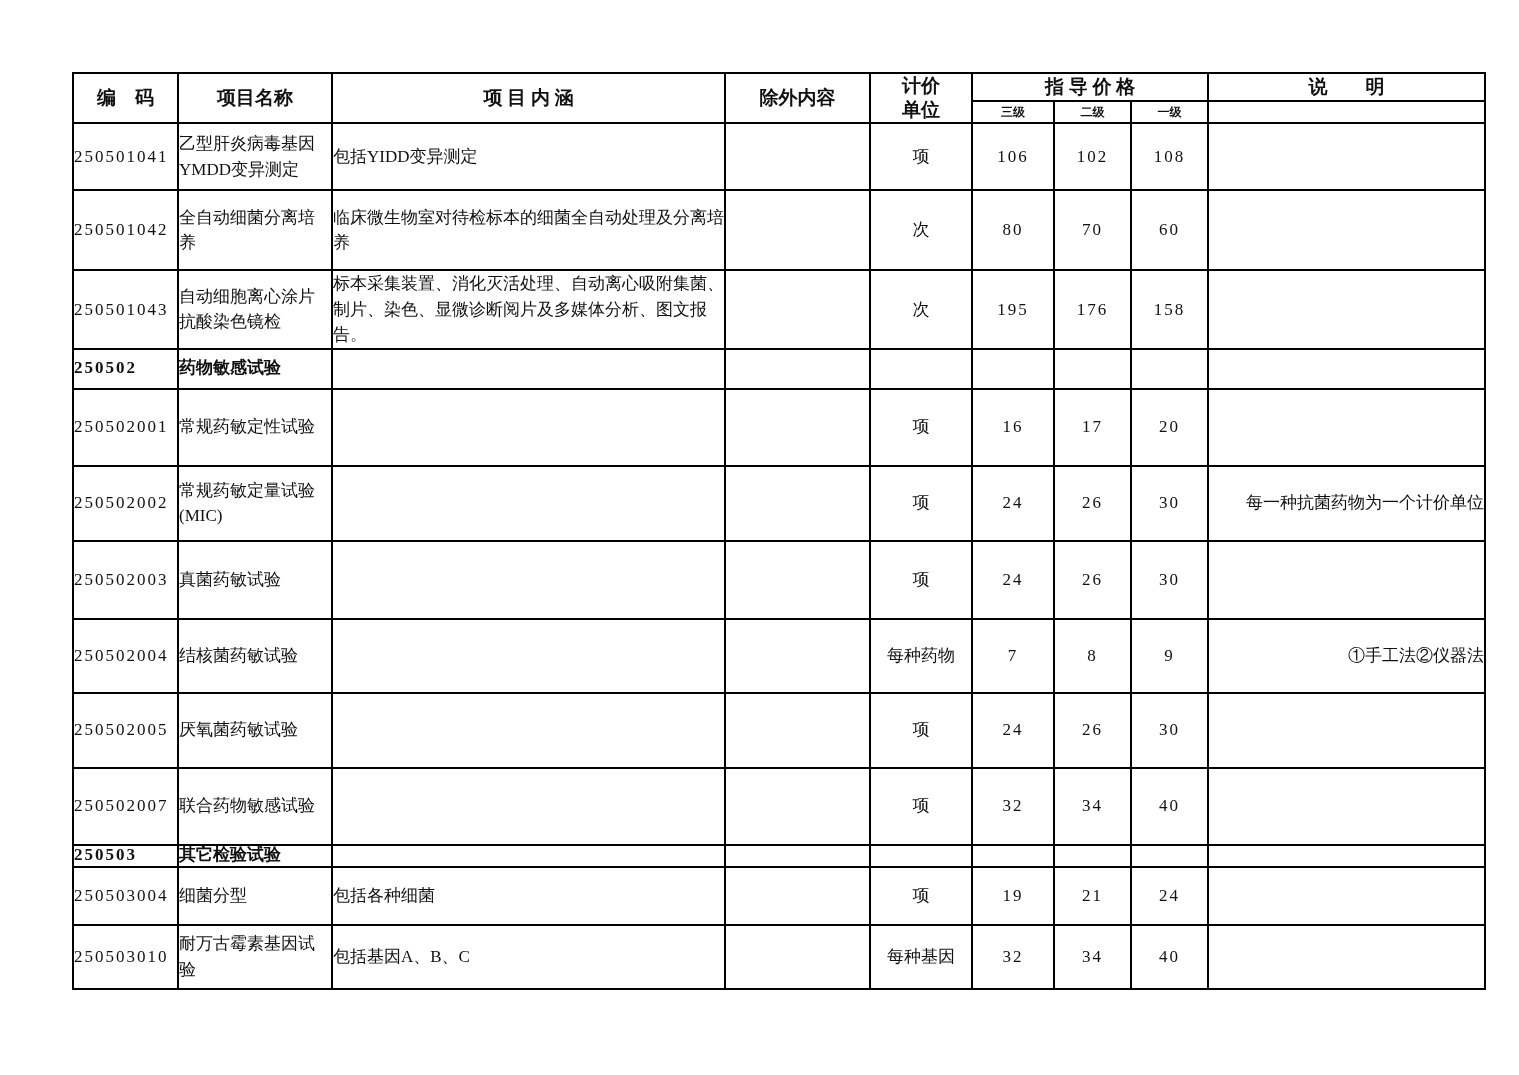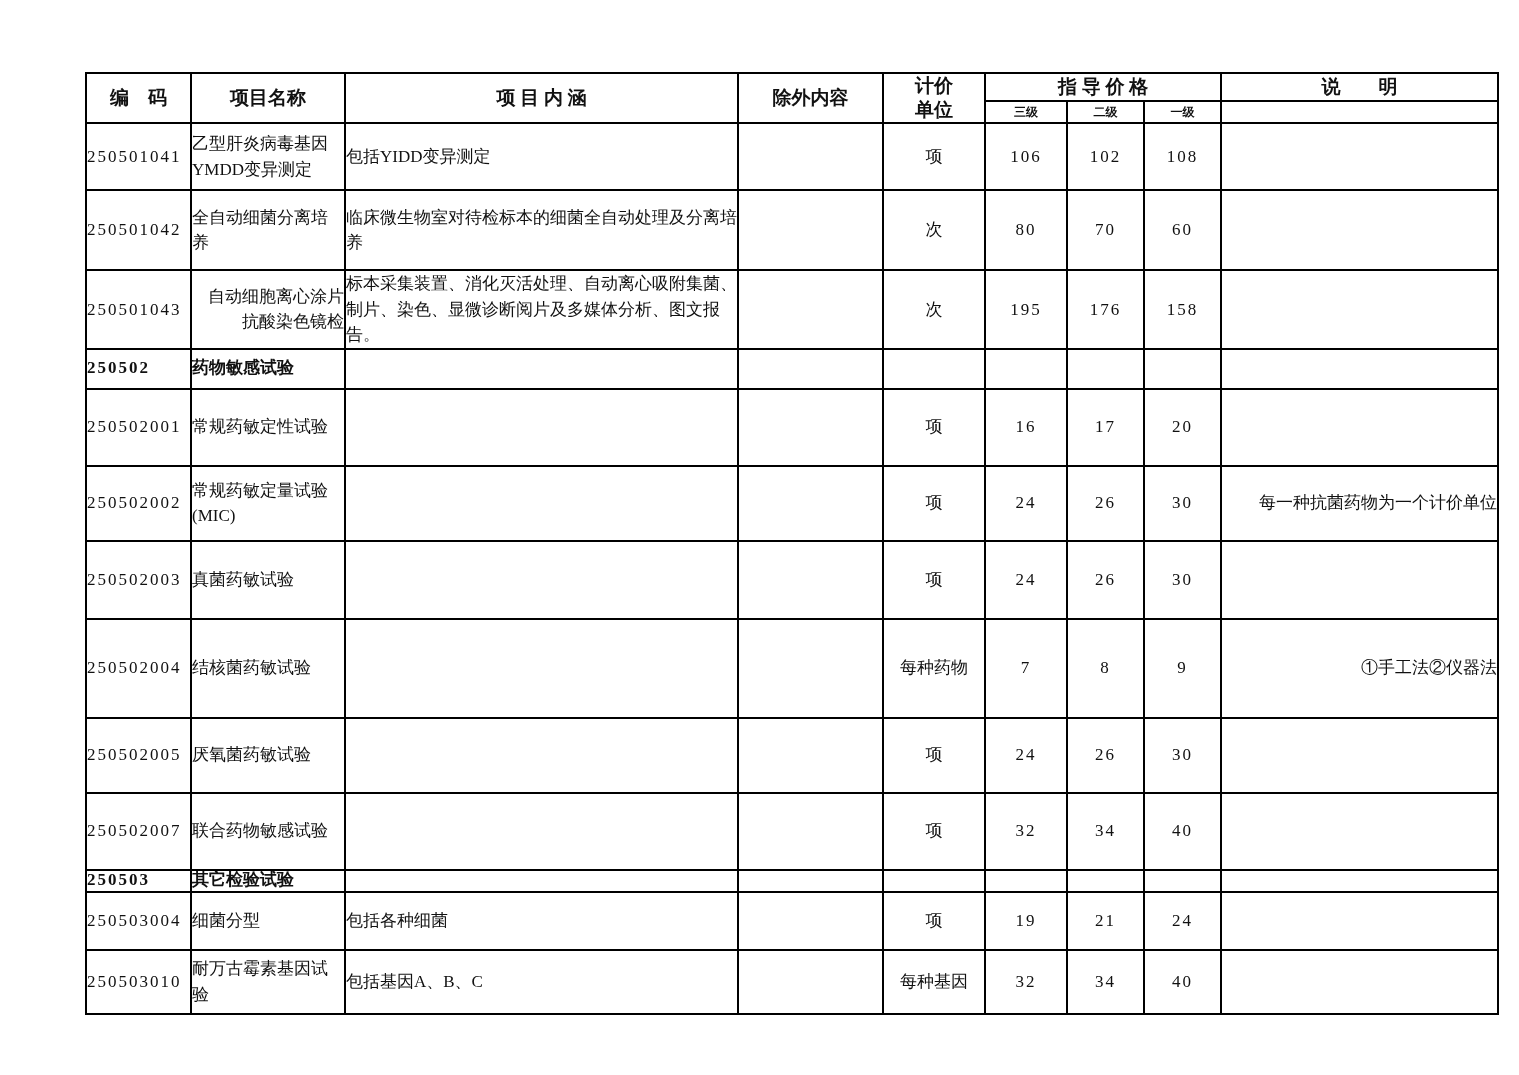--- a/index.html
+++ b/index.html
@@ -14,21 +14,21 @@
     color: #111111;
   }
   .sheet {
     position: relative;
     width: 1519px;
     height: 1075px;
     background: #ffffff;
   }
   table.price-table {
     position: absolute;
-    left: 85px;
+    left: 72px;
     top: 72px;
     width: 1412px;
     border-collapse: collapse;
     table-layout: fixed;
   }
   .price-table th, .price-table td {
     border: 2px solid #000000;
     overflow: hidden;
     padding: 0;
   }
@@ -116,21 +116,21 @@
           <td class="col-content">临床微生物室对待检标本的细菌全自动处理及分离培养</td>
           <td class="col-excluded"></td>
           <td class="col-unit">次</td>
           <td class="col-p3">80</td>
           <td class="col-p2">70</td>
           <td class="col-p1">60</td>
           <td class="col-note"></td>
         </tr>
         <tr style="height: 77px;">
           <td class="col-code">250501043</td>
-          <td class="col-name" style="text-align: right;">自动细胞离心涂片抗酸染色镜检</td>
+          <td class="col-name" style="text-align: left;">自动细胞离心涂片抗酸染色镜检</td>
           <td class="col-content"> 标本采集装置、消化灭活处理、自动离心吸附集菌、制片、染色、显微诊断阅片及多媒体分析、图文报告。</td>
           <td class="col-excluded"></td>
           <td class="col-unit">次</td>
           <td class="col-p3">195</td>
           <td class="col-p2">176</td>
           <td class="col-p1">158</td>
           <td class="col-note"></td>
         </tr>
         <tr class="section" style="height: 40px;">
           <td class="col-code">250502</td>
@@ -169,21 +169,21 @@
           <td class="col-code">250502003</td>
           <td class="col-name">真菌药敏试验</td>
           <td class="col-content"></td>
           <td class="col-excluded"></td>
           <td class="col-unit">项</td>
           <td class="col-p3">24</td>
           <td class="col-p2">26</td>
           <td class="col-p1">30</td>
           <td class="col-note"></td>
         </tr>
-        <tr style="height: 99px;">
+        <tr style="height: 74px;">
           <td class="col-code">250502004</td>
           <td class="col-name">结核菌药敏试验</td>
           <td class="col-content"></td>
           <td class="col-excluded"></td>
           <td class="col-unit">每种药物</td>
           <td class="col-p3">7</td>
           <td class="col-p2">8</td>
           <td class="col-p1">9</td>
           <td class="col-note">①手工法②仪器法</td>
         </tr>

